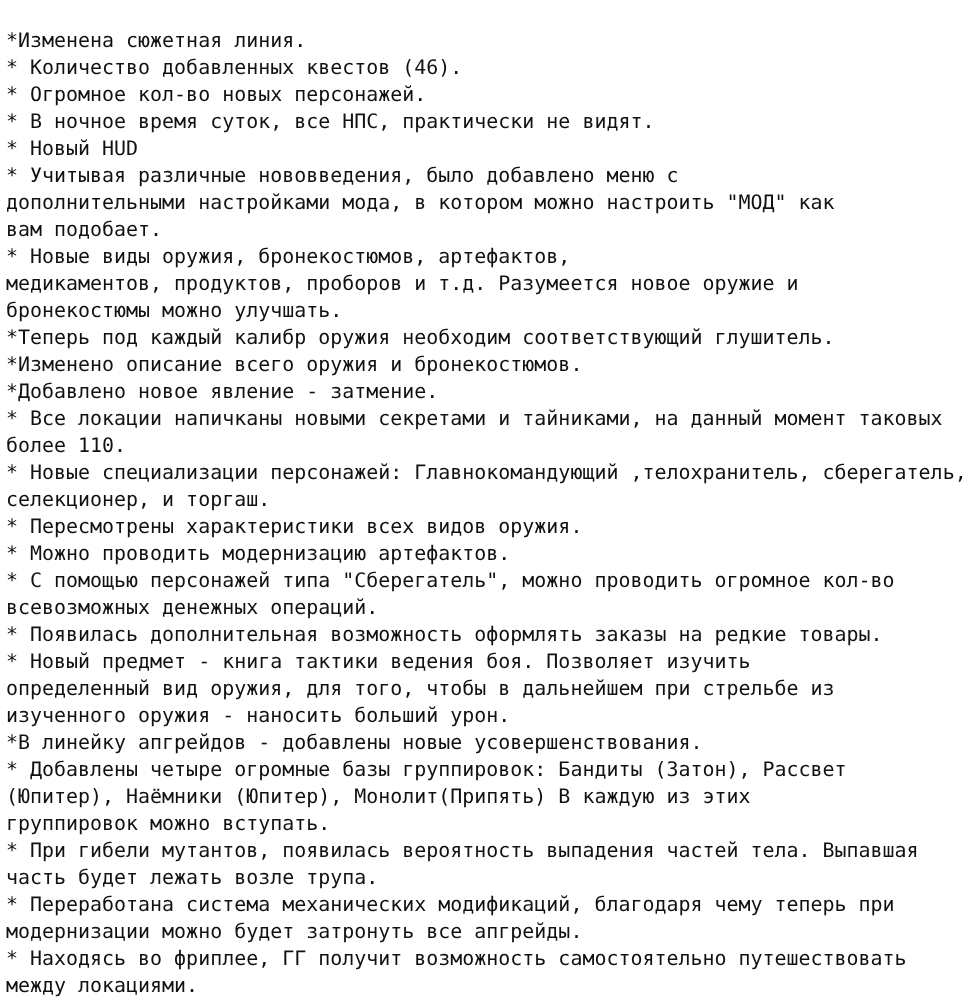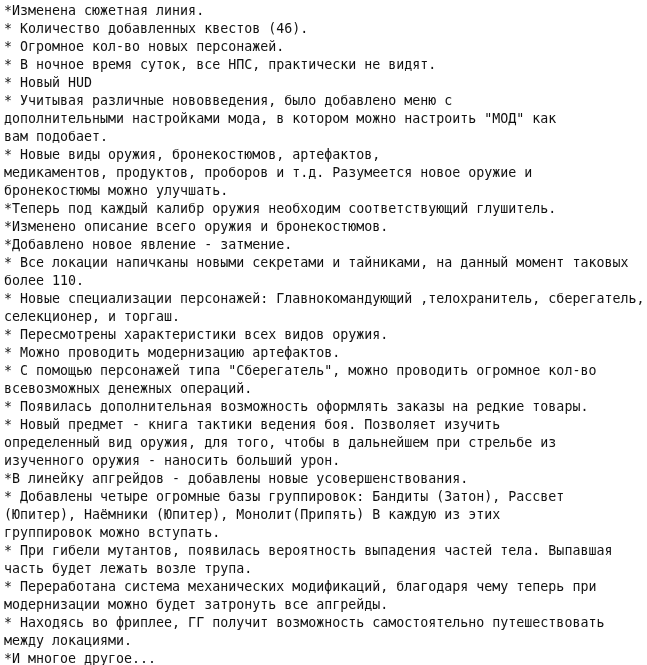--- a/index.html
+++ b/index.html
@@ -7,21 +7,21 @@
     padding: 0;
     background: #ffffff;
     width: 647px;
     height: 665px;
     overflow: hidden;
   }
   .page {
     box-sizing: border-box;
     width: 647px;
     height: 665px;
-    padding: 2px 0 0 4px;
+    padding: 19px 0 0 4px;
     background: #ffffff;
   }
   .lines {
     font-family: "DejaVu Sans Mono", "Liberation Mono", monospace;
     font-size: 13.3px;
     line-height: 18px;
     color: #111111;
     white-space: pre;
   }
   .line {

